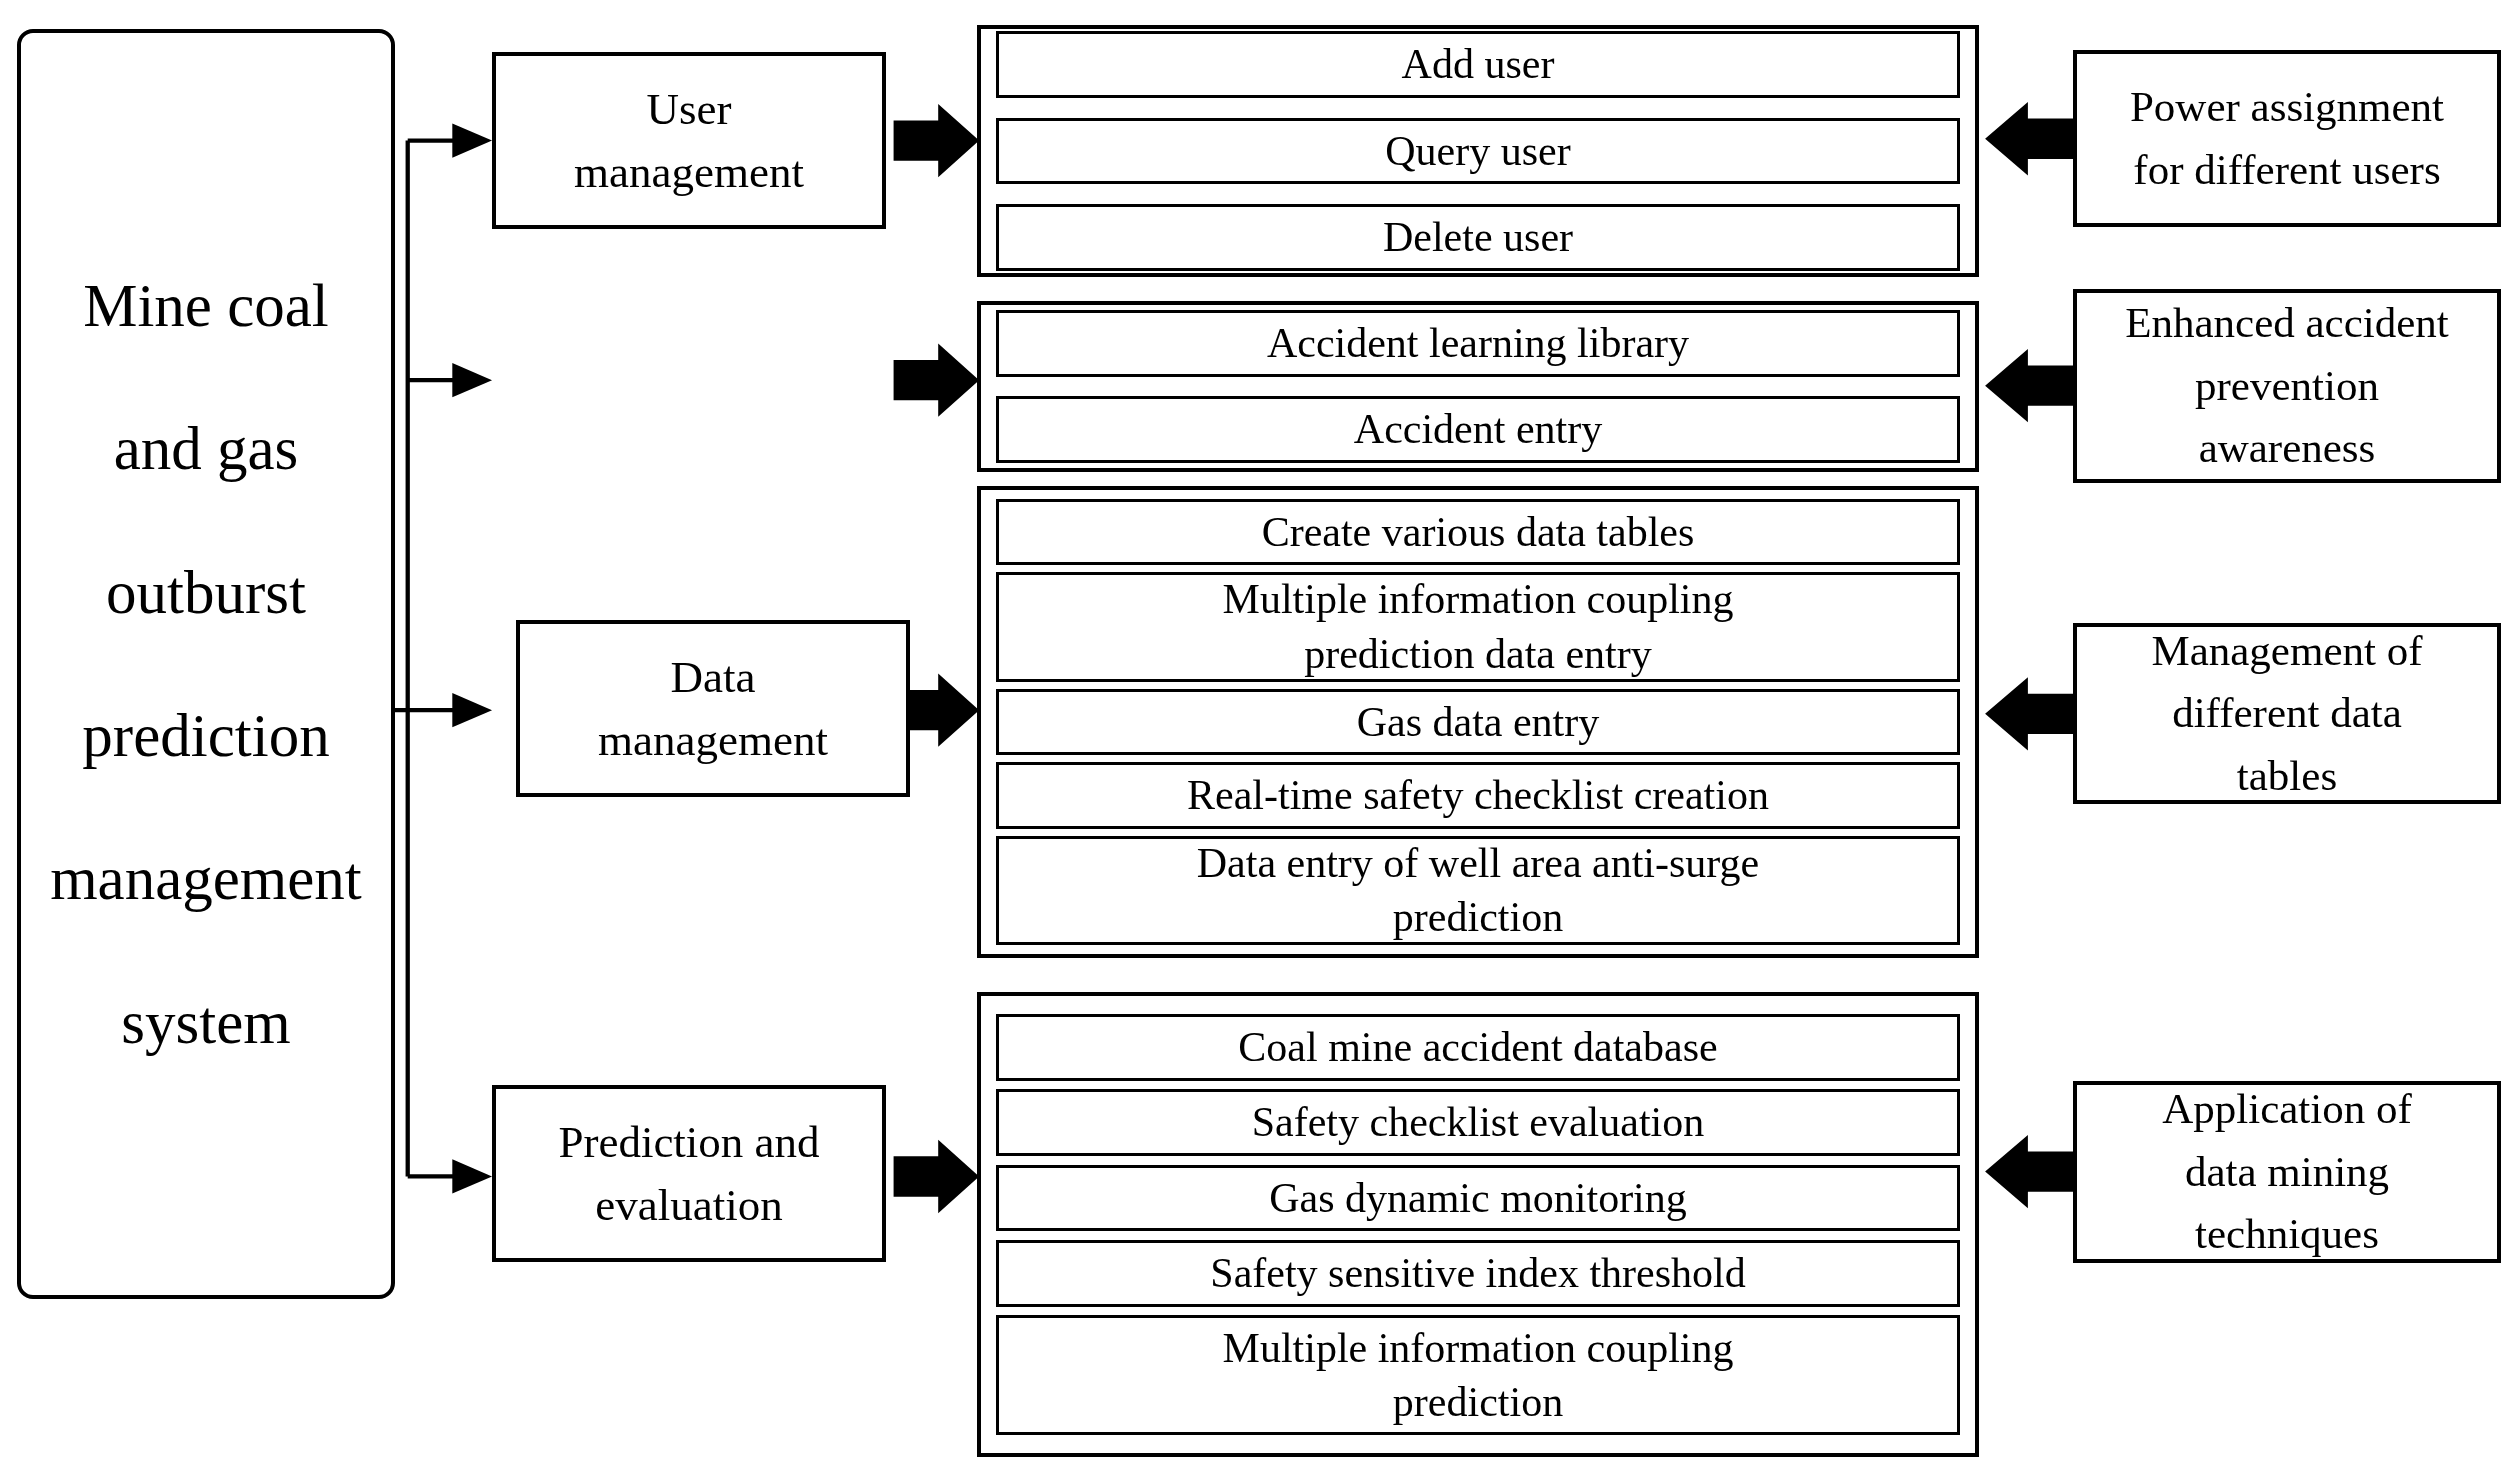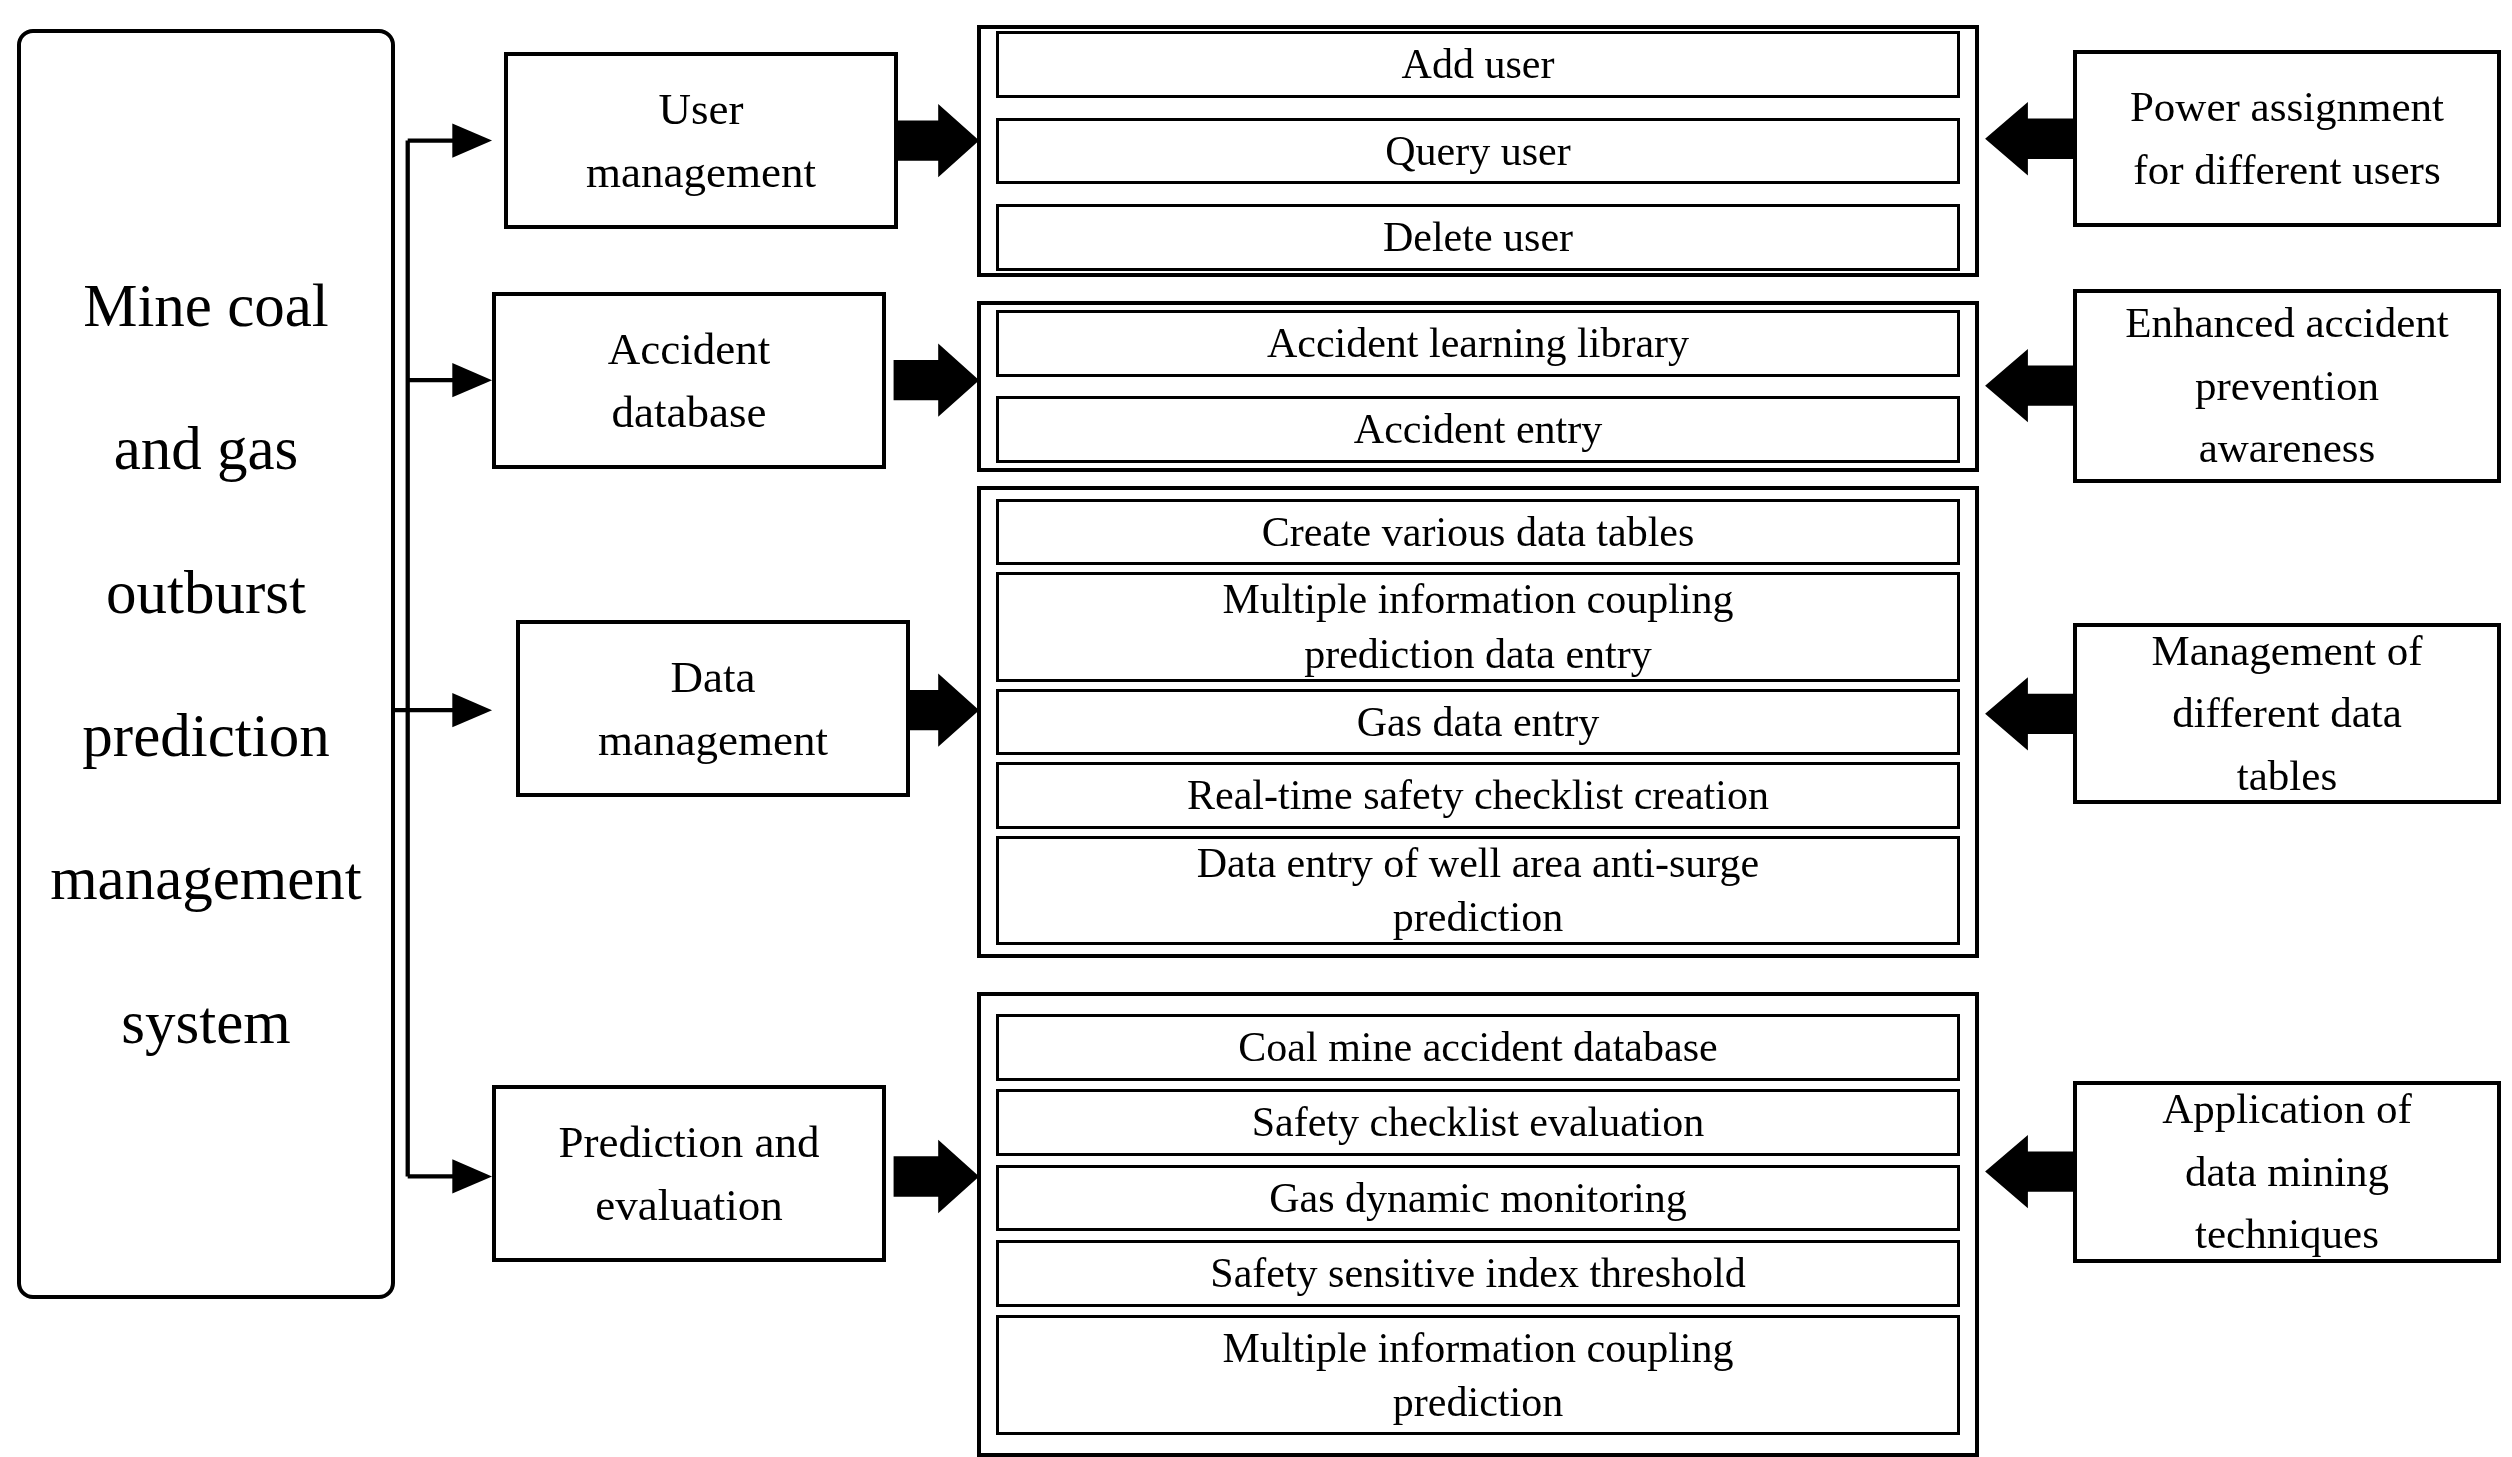--- a/index.html
+++ b/index.html
@@ -7,21 +7,21 @@
     position:relative;width:2512px;height:1457px;background:#fff;
     font-family:"Liberation Serif","DejaVu Serif",serif;color:#000;overflow:hidden;
   }
   .box{
     position:absolute;border:4.3px solid #000;background:#fff;
     display:flex;align-items:center;justify-content:center;
     text-align:center;white-space:pre-line;box-sizing:border-box;
   }
   .root-box{left:17px;top:29px;width:378px;height:1270px;font-size:61px;line-height:2.35;border-radius:16px;}
   .cat{left:492px;width:394px;height:177px;font-size:45px;line-height:1.4;}
-  .cat-user{top:52px;margin-left:12px;}
+  .cat-user{top:52px;}
   .cat-accident{top:292px;}
   .cat-data{top:620px;margin-left:24px;}
   .cat-pred{top:1085px;}
   .container{
     position:absolute;left:977px;width:1002px;border:4.9px solid #000;background:#fff;
     display:flex;flex-direction:column;justify-content:center;align-items:stretch;
     padding:8.6px 14.7px;box-sizing:border-box;margin-top:14px;
   }
   .cont-user{top:11px;height:252px;gap:19.6px;}
   .cont-accident{top:287px;height:171px;gap:19.6px;}
@@ -71,22 +71,20 @@
 
   <div class="box root-box">Mine coal
 and gas
 outburst
 prediction
 management
 system</div>
 
   <div class="box cat cat-user">User
 management</div>
-  <div class="box cat cat-accident">Accident
-database</div>
   <div class="box cat cat-data">Data
 management</div>
   <div class="box cat cat-pred">Prediction and
 evaluation</div>
 
   <div class="container cont-user">
     <div class="item">Add user</div>
     <div class="item">Query user</div>
     <div class="item">Delete user</div>
   </div>

